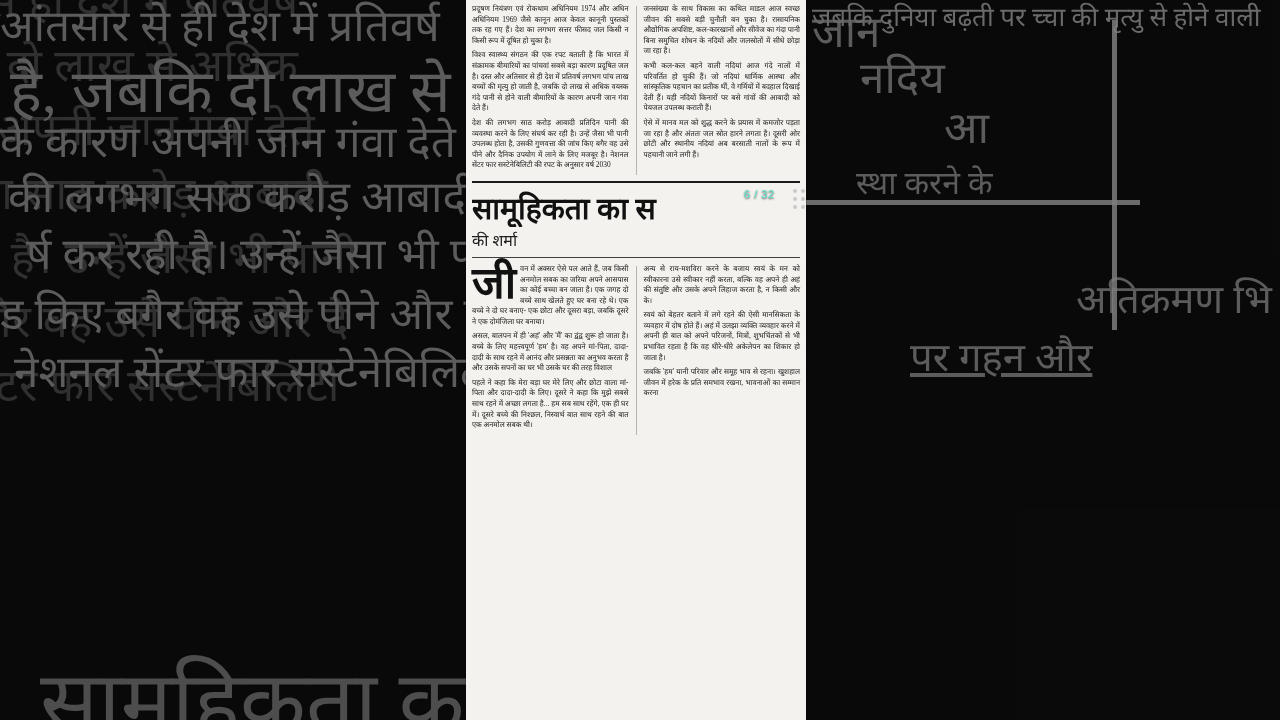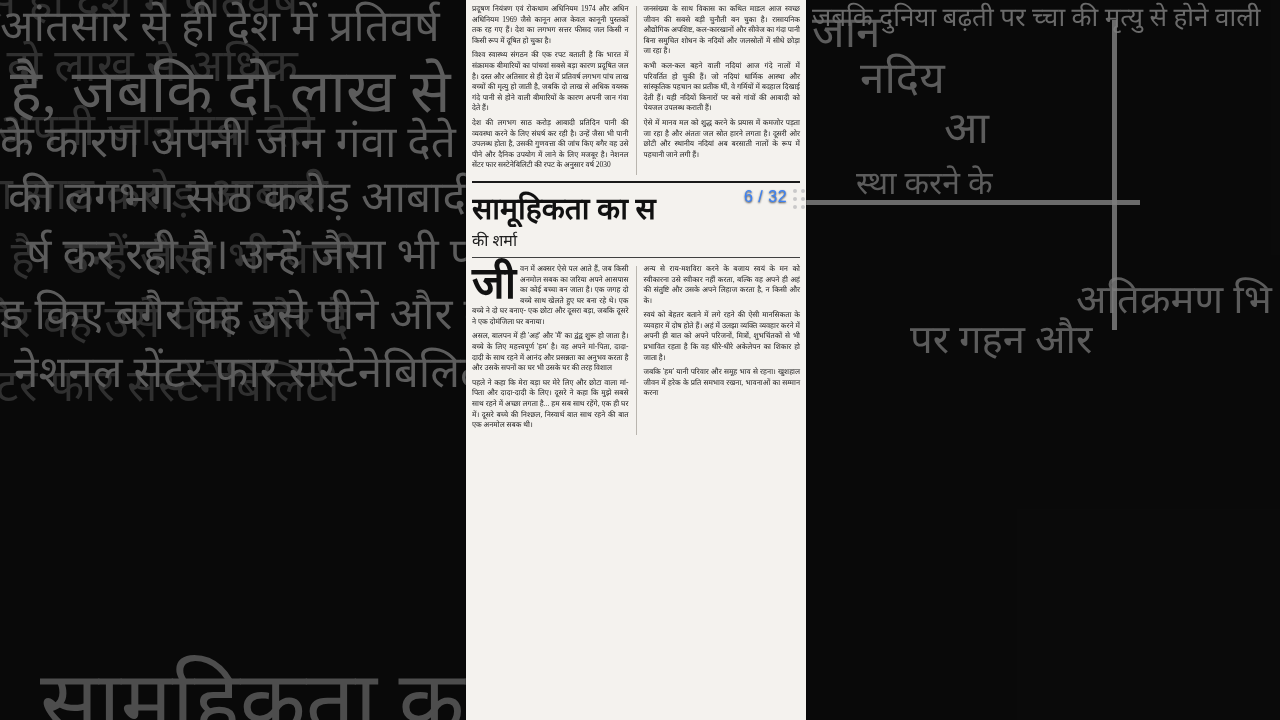--- a/index.html
+++ b/index.html
@@ -162,22 +162,22 @@
     width: 4px;
     height: 330px;
     background: #8a8a8a;
   }
 
   
   .page-indicator {
     position: absolute;
     left: 744px;
     top: 188px;
-    font-size: 16px;
-    color: #3b82f6;
+    font-size: 11px;
+    color: #5eead4;
     font-family: "Liberation Sans", sans-serif;
     letter-spacing: 0.5px;
     text-shadow: 0 1px 2px rgba(0,0,0,0.8);
   }
 
   
   .drag-handle {
     position: absolute;
     left: 788px;
     top: 186px;
@@ -203,21 +203,21 @@
     color: #5c5c5c;
     font-family: "Liberation Serif", serif;
     white-space: nowrap;
     pointer-events: none;
   }
   .ghost-r1 { left: 812px; top: 0px;   font-size: 44px; }
   .ghost-r2 { left: 860px; top: 46px;  font-size: 44px; }
   .ghost-r3 { left: 944px; top: 96px;  font-size: 44px; }
   .ghost-r4 { left: 856px; top: 160px; font-size: 32px; }
   .ghost-r5 { left: 1076px; top: 270px; font-size: 40px; }
-  .ghost-r6 { left: 910px; top: 310px; font-size: 40px; }
+  .ghost-r6 { left: 910px; top: 328px; font-size: 40px; text-decoration: underline; }
 
   .ghost-l1 { left: 0px;   top: -6px;  font-size: 44px; }
   .ghost-l2 { left: 10px;  top: 48px;  font-size: 60px; }
   .ghost-l3 { left: 0px;   top: 110px; font-size: 44px; text-align: center; }
   .ghost-l4 { left: 8px;   top: 165px; font-size: 44px; }
   .ghost-l5 { left: 26px;  top: 222px; font-size: 44px; }
   .ghost-l6 { left: 0px;   top: 282px; font-size: 44px; }
   .ghost-l7 { left: 14px;  top: 340px; font-size: 44px; }
 
   .ghost-big-bl { left: 40px; top: 640px; font-size: 86px; color: #4d4d4d; }

